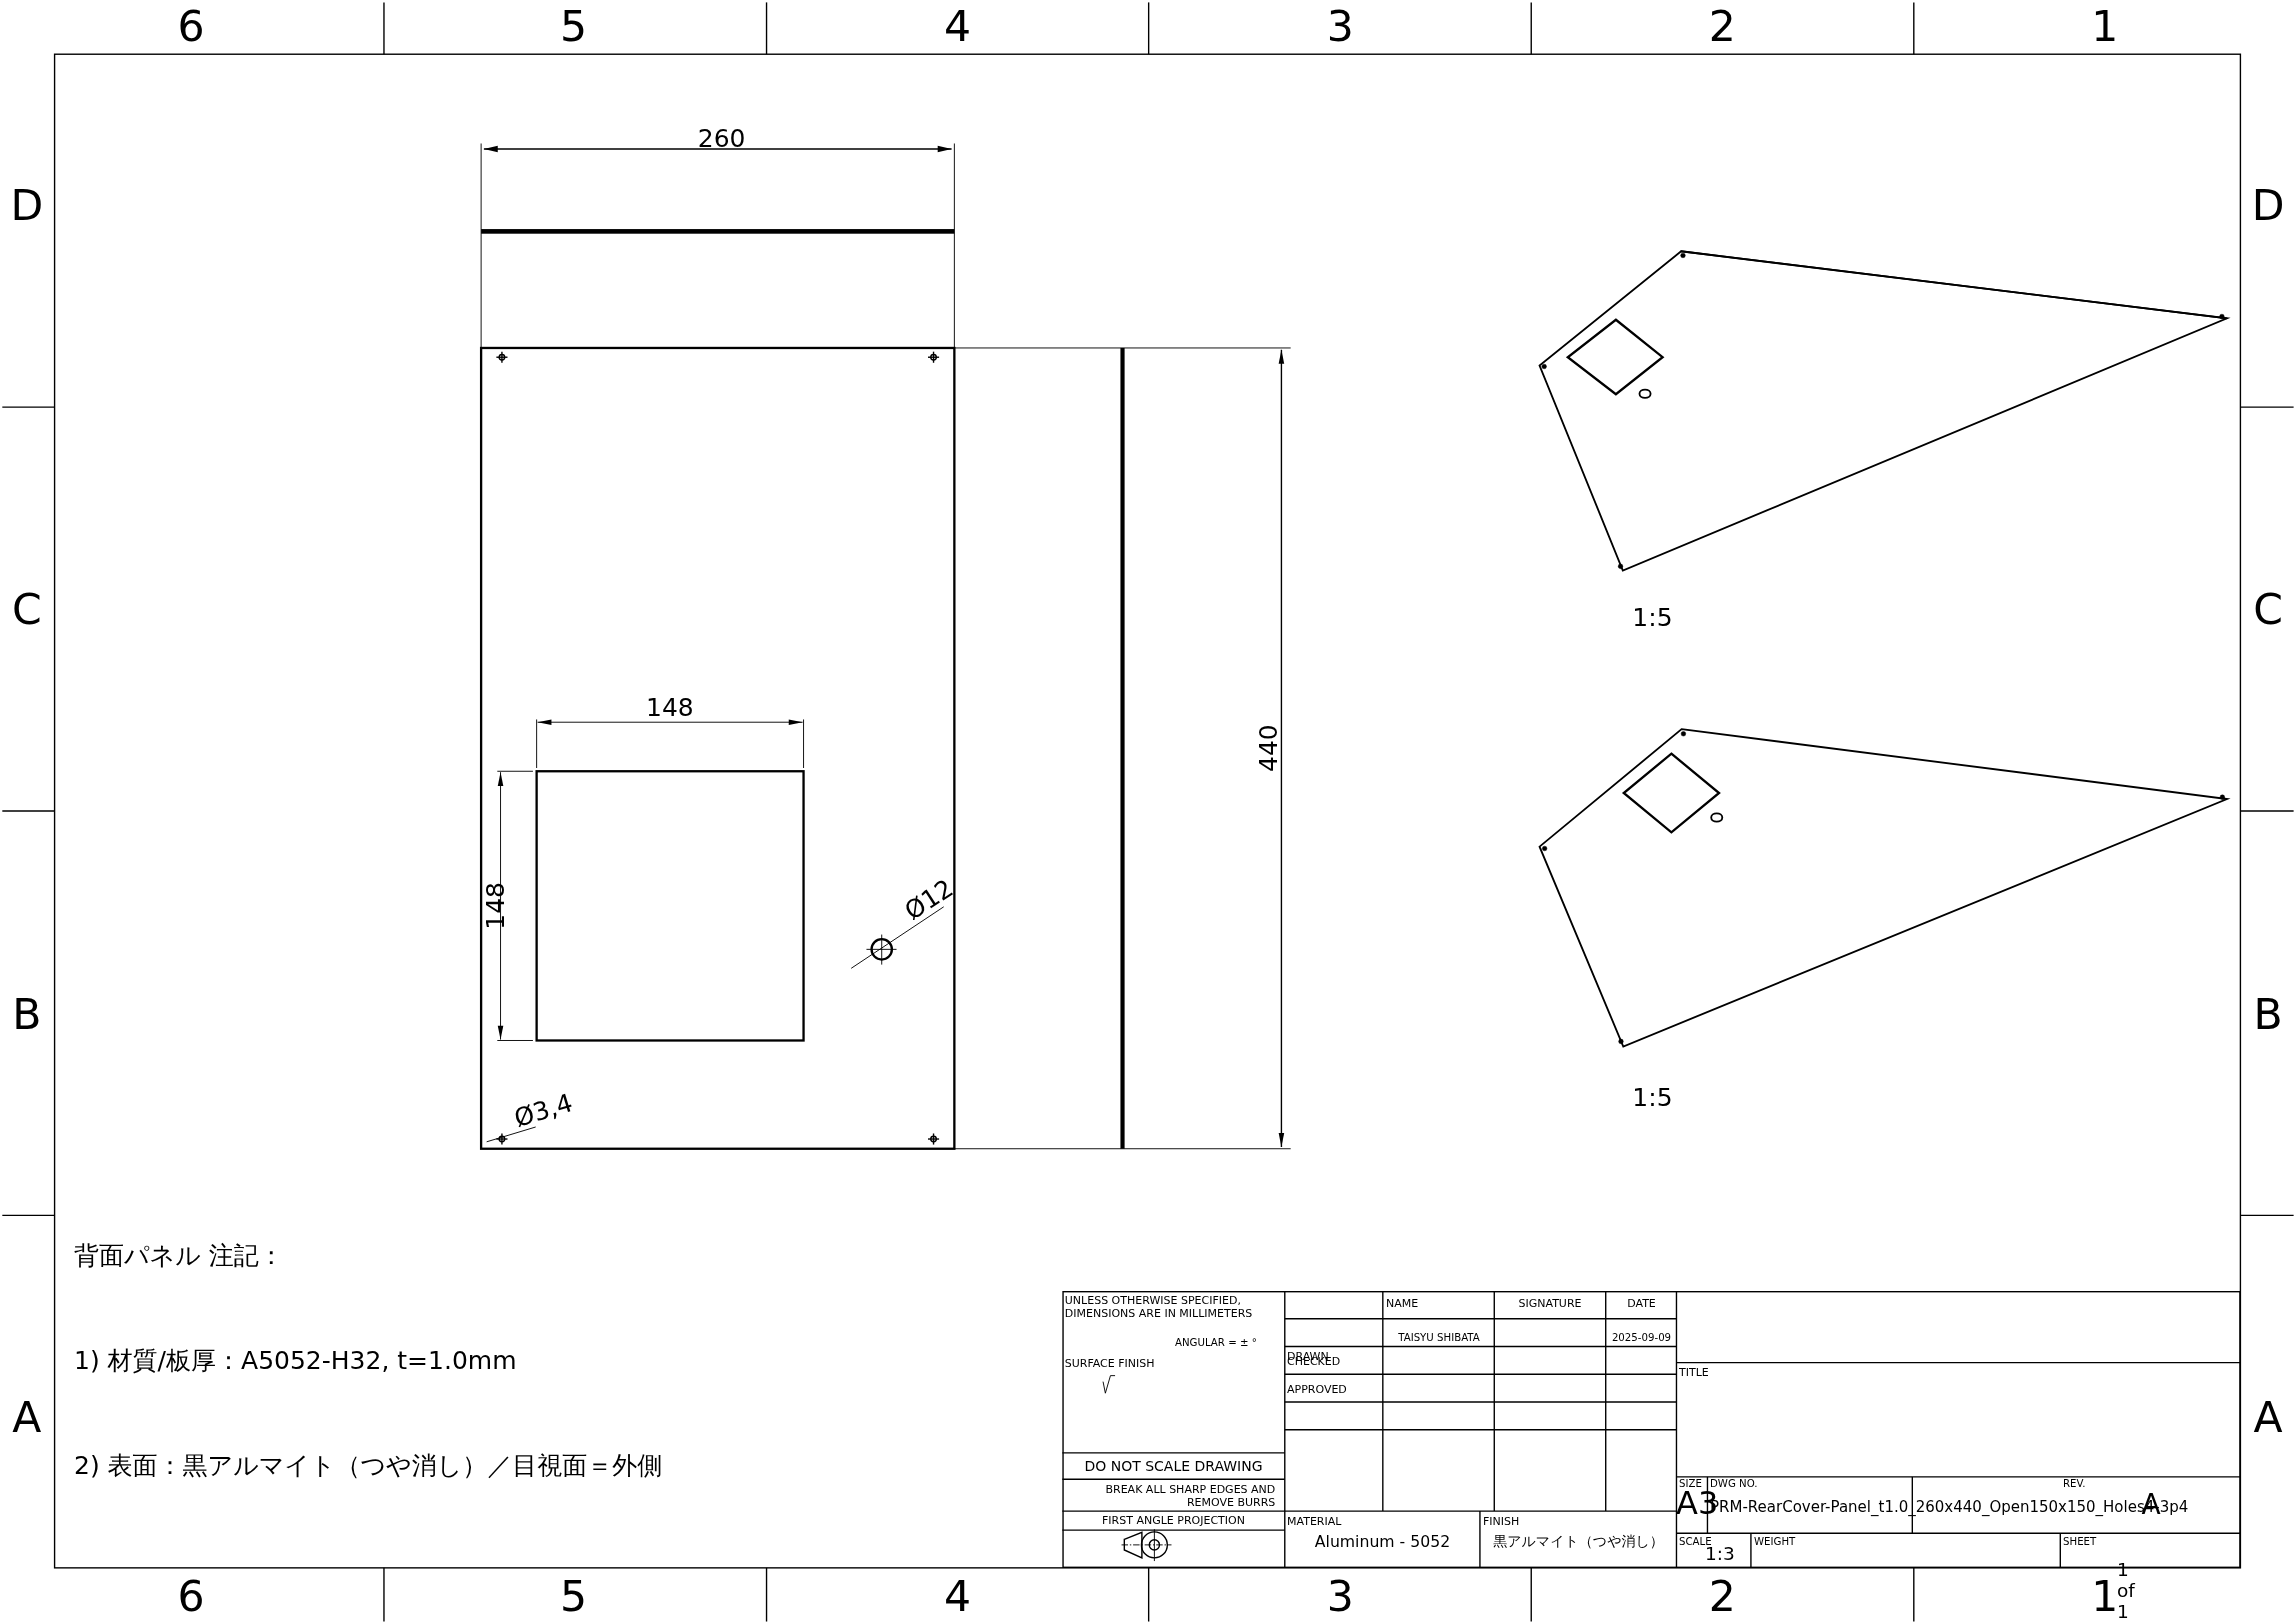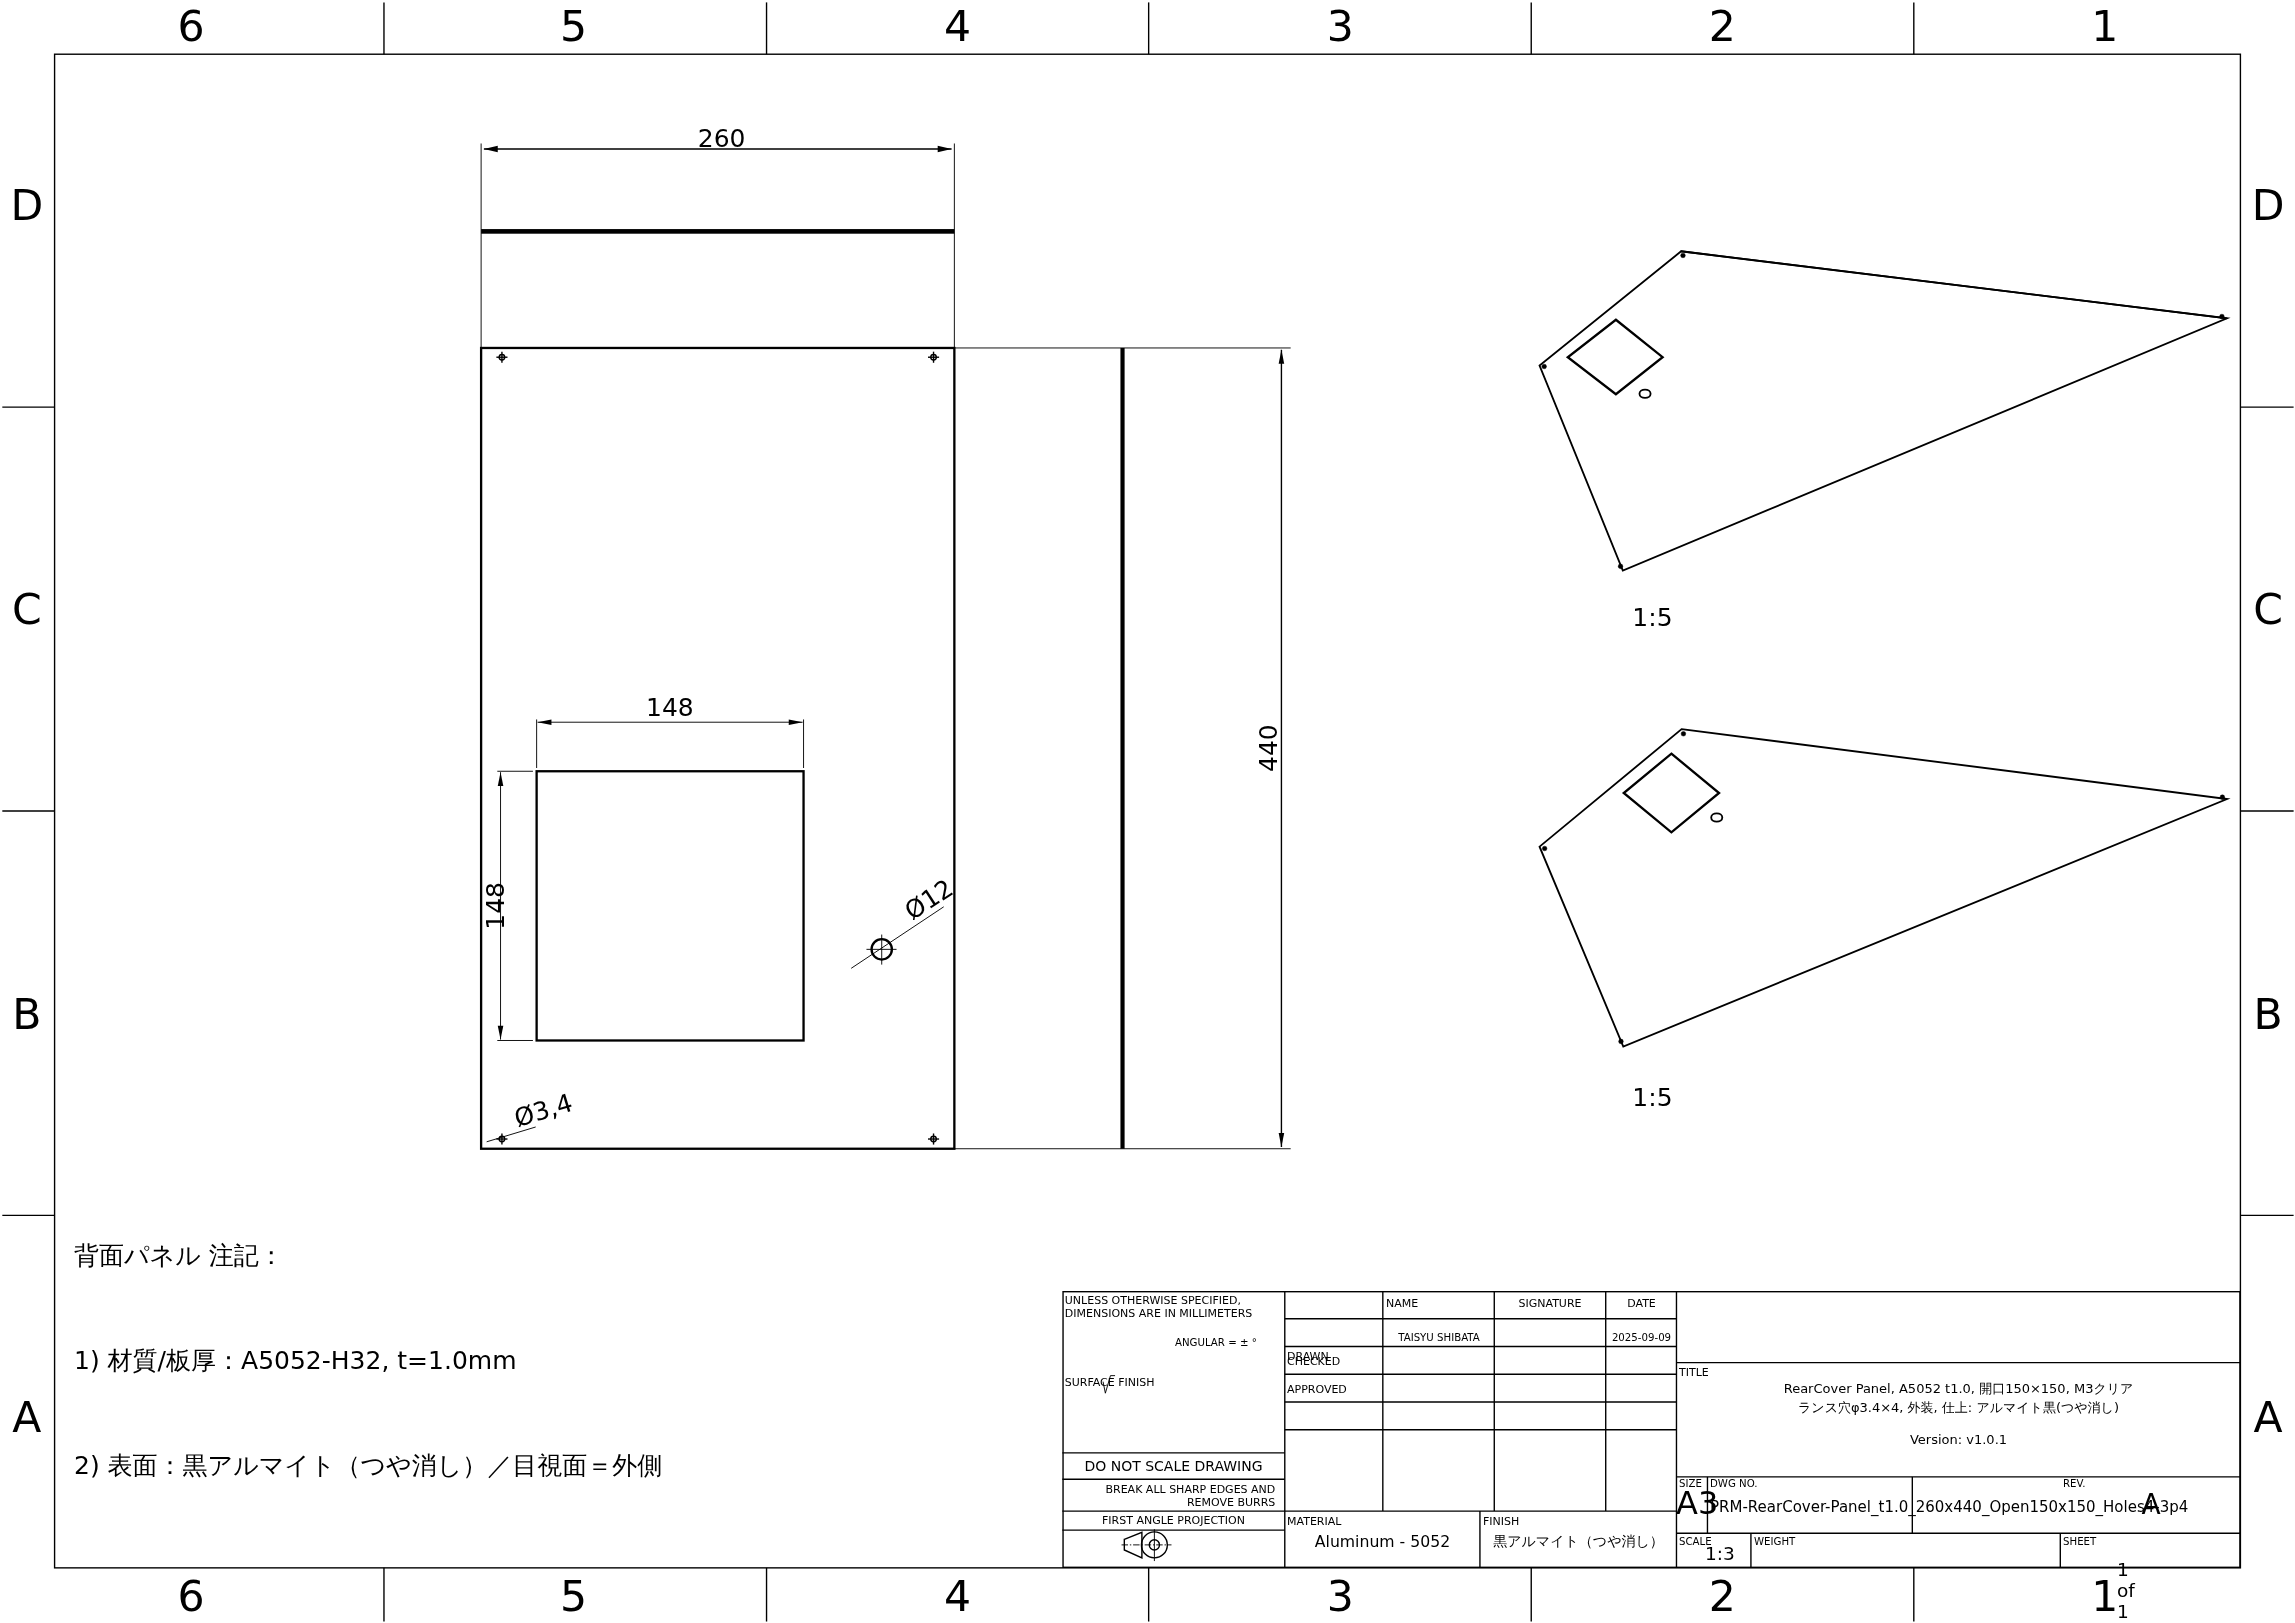--- a/index.html
+++ b/index.html
@@ -212,47 +212,41 @@
       <line x1="199" y1="515" x2="199" y2="584" stroke-width="2"></line>
     </g>
 
     <g stroke="#000" fill="none" stroke-width="2">
       <polyline points="88,196 93,221 104,183 114,183"></polyline>
     </g>
   </svg>
 
   <div class="cell sm" style="left:2.8px;top:2.8px;width:217px;">UNLESS OTHERWISE SPECIFIED, DIMENSIONS ARE IN MILLIMETERS</div>
   <div class="cell xs" style="left:113px;top:46px;">ANGULAR = ± °</div>
-  <div class="cell sm" style="left:2.8px;top:85px;">SURFACE FINISH</div>
+  <div class="cell sm" style="left:2.8px;top:66px;">SURFACE FINISH</div>
   <div class="cell" style="left:0;top:162px;width:223px;height:26px;display:flex;align-items:center;justify-content:center;font-size:14px;border-radius:7px;">DO NOT SCALE DRAWING</div>
   <div class="cell sm" style="left:9.3px;top:192px;width:204px;text-align:right;">BREAK ALL SHARP EDGES AND REMOVE BURRS</div>
   <div class="cell sm" style="left:0;top:223px;width:223px;text-align:center;">FIRST ANGLE PROJECTION</div>
 
   <div class="cell sm" style="left:324px;top:5.6px;">NAME</div>
   <div class="cell sm" style="left:432px;top:5.6px;width:112px;text-align:center;">SIGNATURE</div>
   <div class="cell sm" style="left:544px;top:5.6px;width:71px;text-align:center;">DATE</div>
 
   <div class="cell sm" style="left:225px;top:36px;margin-top:23px;">DRAWN</div>
   <div class="cell xs" style="left:321px;top:41px;width:112px;text-align:center;">TAISYU SHIBATA</div>
   <div class="cell xs" style="left:544px;top:41px;width:71px;text-align:center;">2025-09-09</div>
   <div class="cell sm" style="left:225px;top:64px;">CHECKED</div>
   <div class="cell sm" style="left:225px;top:92px;">APPROVED</div>
 
   <div class="cell sm" style="left:225px;top:224px;">MATERIAL</div>
   <div class="cell" style="left:223px;top:241px;width:195px;text-align:center;font-size:15.7px;">Aluminum - 5052</div>
   <div class="cell sm" style="left:421px;top:224px;">FINISH</div>
   <div class="cell" style="left:418px;top:242px;width:197px;text-align:center;font-size:14px;">黒アルマイト（つや消し）</div>
 
   <div class="cell sm" style="left:617px;top:75px;">TITLE</div>
-  <div class="cell" style="left:614px;top:89px;width:565px;text-align:center;font-size:13px;line-height:18.5px;">
-    <div>RearCover Panel, A5052 t1.0, 開口150×150, M3クリア</div>
-    <div>ランス穴φ3.4×4, 外装, 仕上: アルマイト黒(つや消し)</div>
-    <div style="height:14px"></div>
-    <div>Version: v1.0.1</div>
-  </div>
 
   <div class="cell xs" style="left:617px;top:187px;">SIZE</div>
   <div class="cell" style="left:614px;top:193px;width:31px;text-align:center;font-size:32px;">A3</div>
   <div class="cell xs" style="left:648px;top:187px;">DWG NO.</div>
   <div class="cell" style="left:645px;top:207px;width:205px;"></div>
   <div class="cell" style="left:648px;top:207px;font-size:15px;white-space:nowrap;">PRM-RearCover-Panel_t1.0_260x440_Open150x150_Holes4-3p4</div>
   <div class="cell xs" style="left:1001px;top:187px;">REV.</div>
   <div class="cell" style="left:999px;top:197px;width:180px;text-align:center;font-size:28px;">A</div>
 
   <div class="cell xs" style="left:617px;top:245px;">SCALE</div>

